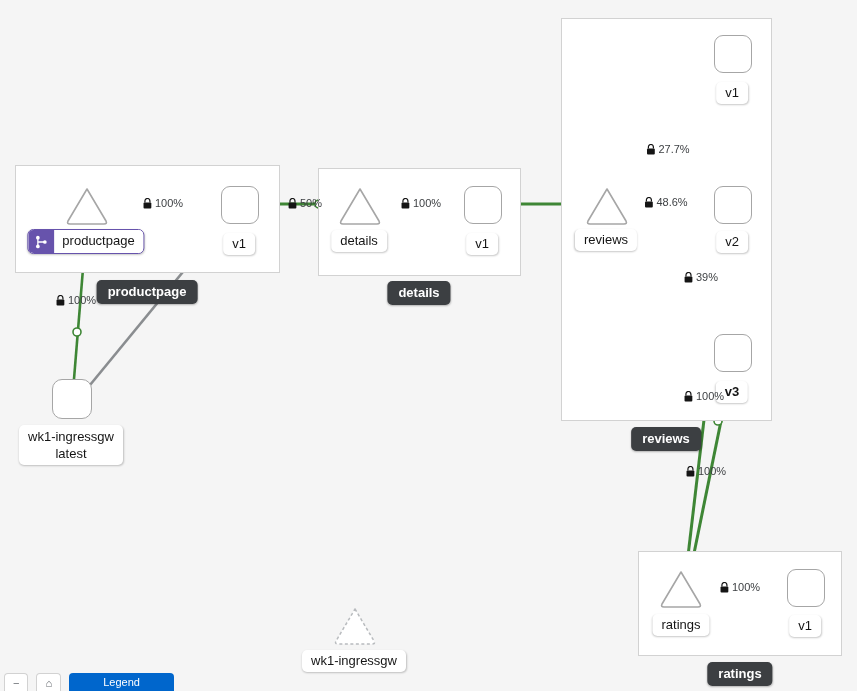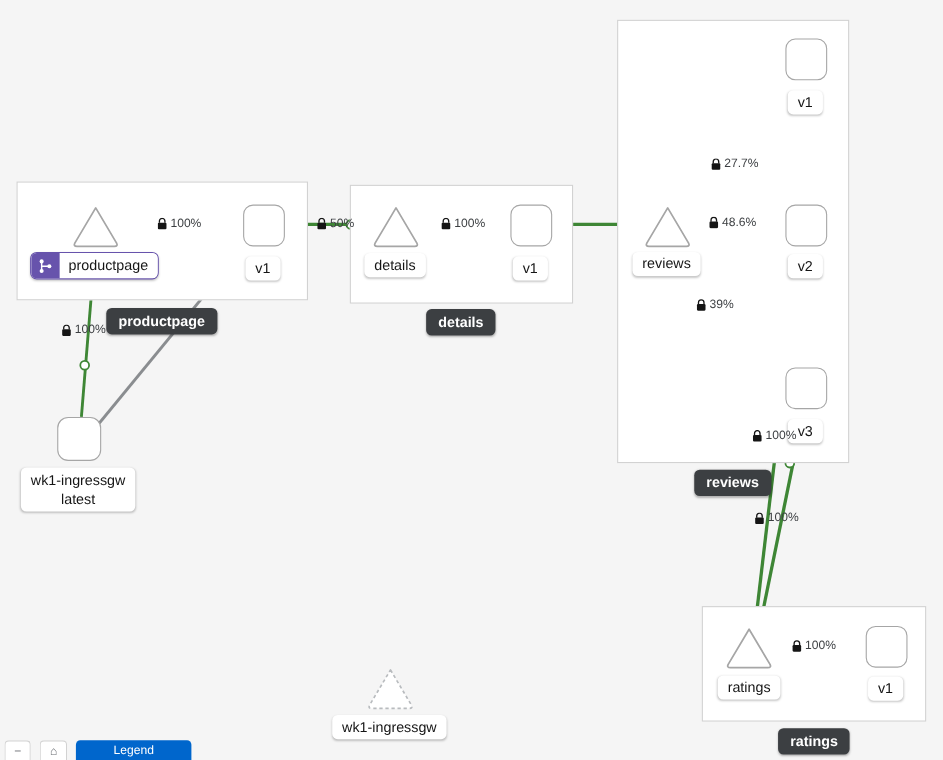--- a/index.html
+++ b/index.html
@@ -278,21 +278,21 @@
 </div>
 <div class="node-label" style="left:606px;top:229px;">reviews</div>
 
 <div class="node node-workload" style="left:714px;top:35px;"></div>
 <div class="node-label" style="left:732px;top:82px;">v1</div>
 
 <div class="node node-workload" style="left:714px;top:186px;"></div>
 <div class="node-label" style="left:732px;top:231px;">v2</div>
 
 <div class="node node-workload" style="left:714px;top:334px;"></div>
-<div class="node-label" style="left:732px;top:381px;">v3</div>
+<div class="node-label" style="left:732px;top:381px;font-weight:bold;">v3</div>
 
 <div class="node node-service" style="left:659px;top:569px;">
   <svg width="44" height="40" viewBox="0 0 44 40" xmlns="http://www.w3.org/2000/svg">
     <path d="M 22 3 L 41 35 Q 42.5 38 39 38 L 5 38 Q 1.5 38 3 35 Z" fill="#ffffff" stroke="#a6a6a6" stroke-width="1.6" stroke-linejoin="round"></path>
   </svg>
 </div>
 <div class="node-label" style="left:681px;top:614px;">ratings</div>
 
 <div class="node node-workload" style="left:787px;top:569px;"></div>
 <div class="node-label" style="left:805px;top:615px;">v1</div>
@@ -349,21 +349,21 @@
 </div>
 
 <div class="edge-label" style="left:666px;top:202px;">
   <svg class="lock" width="9" height="11" viewBox="0 0 9 11" xmlns="http://www.w3.org/2000/svg">
       <path d="M2 4.6V3a2.5 2.5 0 0 1 5 0v1.6" fill="none" stroke="#151515" stroke-width="1.2"></path>
       <rect x="0.6" y="4.4" width="7.8" height="6" rx="1" fill="#151515"></rect>
     </svg>
   <span>48.6%</span>
 </div>
 
-<div class="edge-label" style="left:650px;top:277px;">
+<div class="edge-label" style="left:701px;top:277px;">
   <svg class="lock" width="9" height="11" viewBox="0 0 9 11" xmlns="http://www.w3.org/2000/svg">
       <path d="M2 4.6V3a2.5 2.5 0 0 1 5 0v1.6" fill="none" stroke="#151515" stroke-width="1.2"></path>
       <rect x="0.6" y="4.4" width="7.8" height="6" rx="1" fill="#151515"></rect>
     </svg>
   <span>39%</span>
 </div>
 
 <div class="edge-label" style="left:704px;top:396px;">
   <svg class="lock" width="9" height="11" viewBox="0 0 9 11" xmlns="http://www.w3.org/2000/svg">
       <path d="M2 4.6V3a2.5 2.5 0 0 1 5 0v1.6" fill="none" stroke="#151515" stroke-width="1.2"></path>

